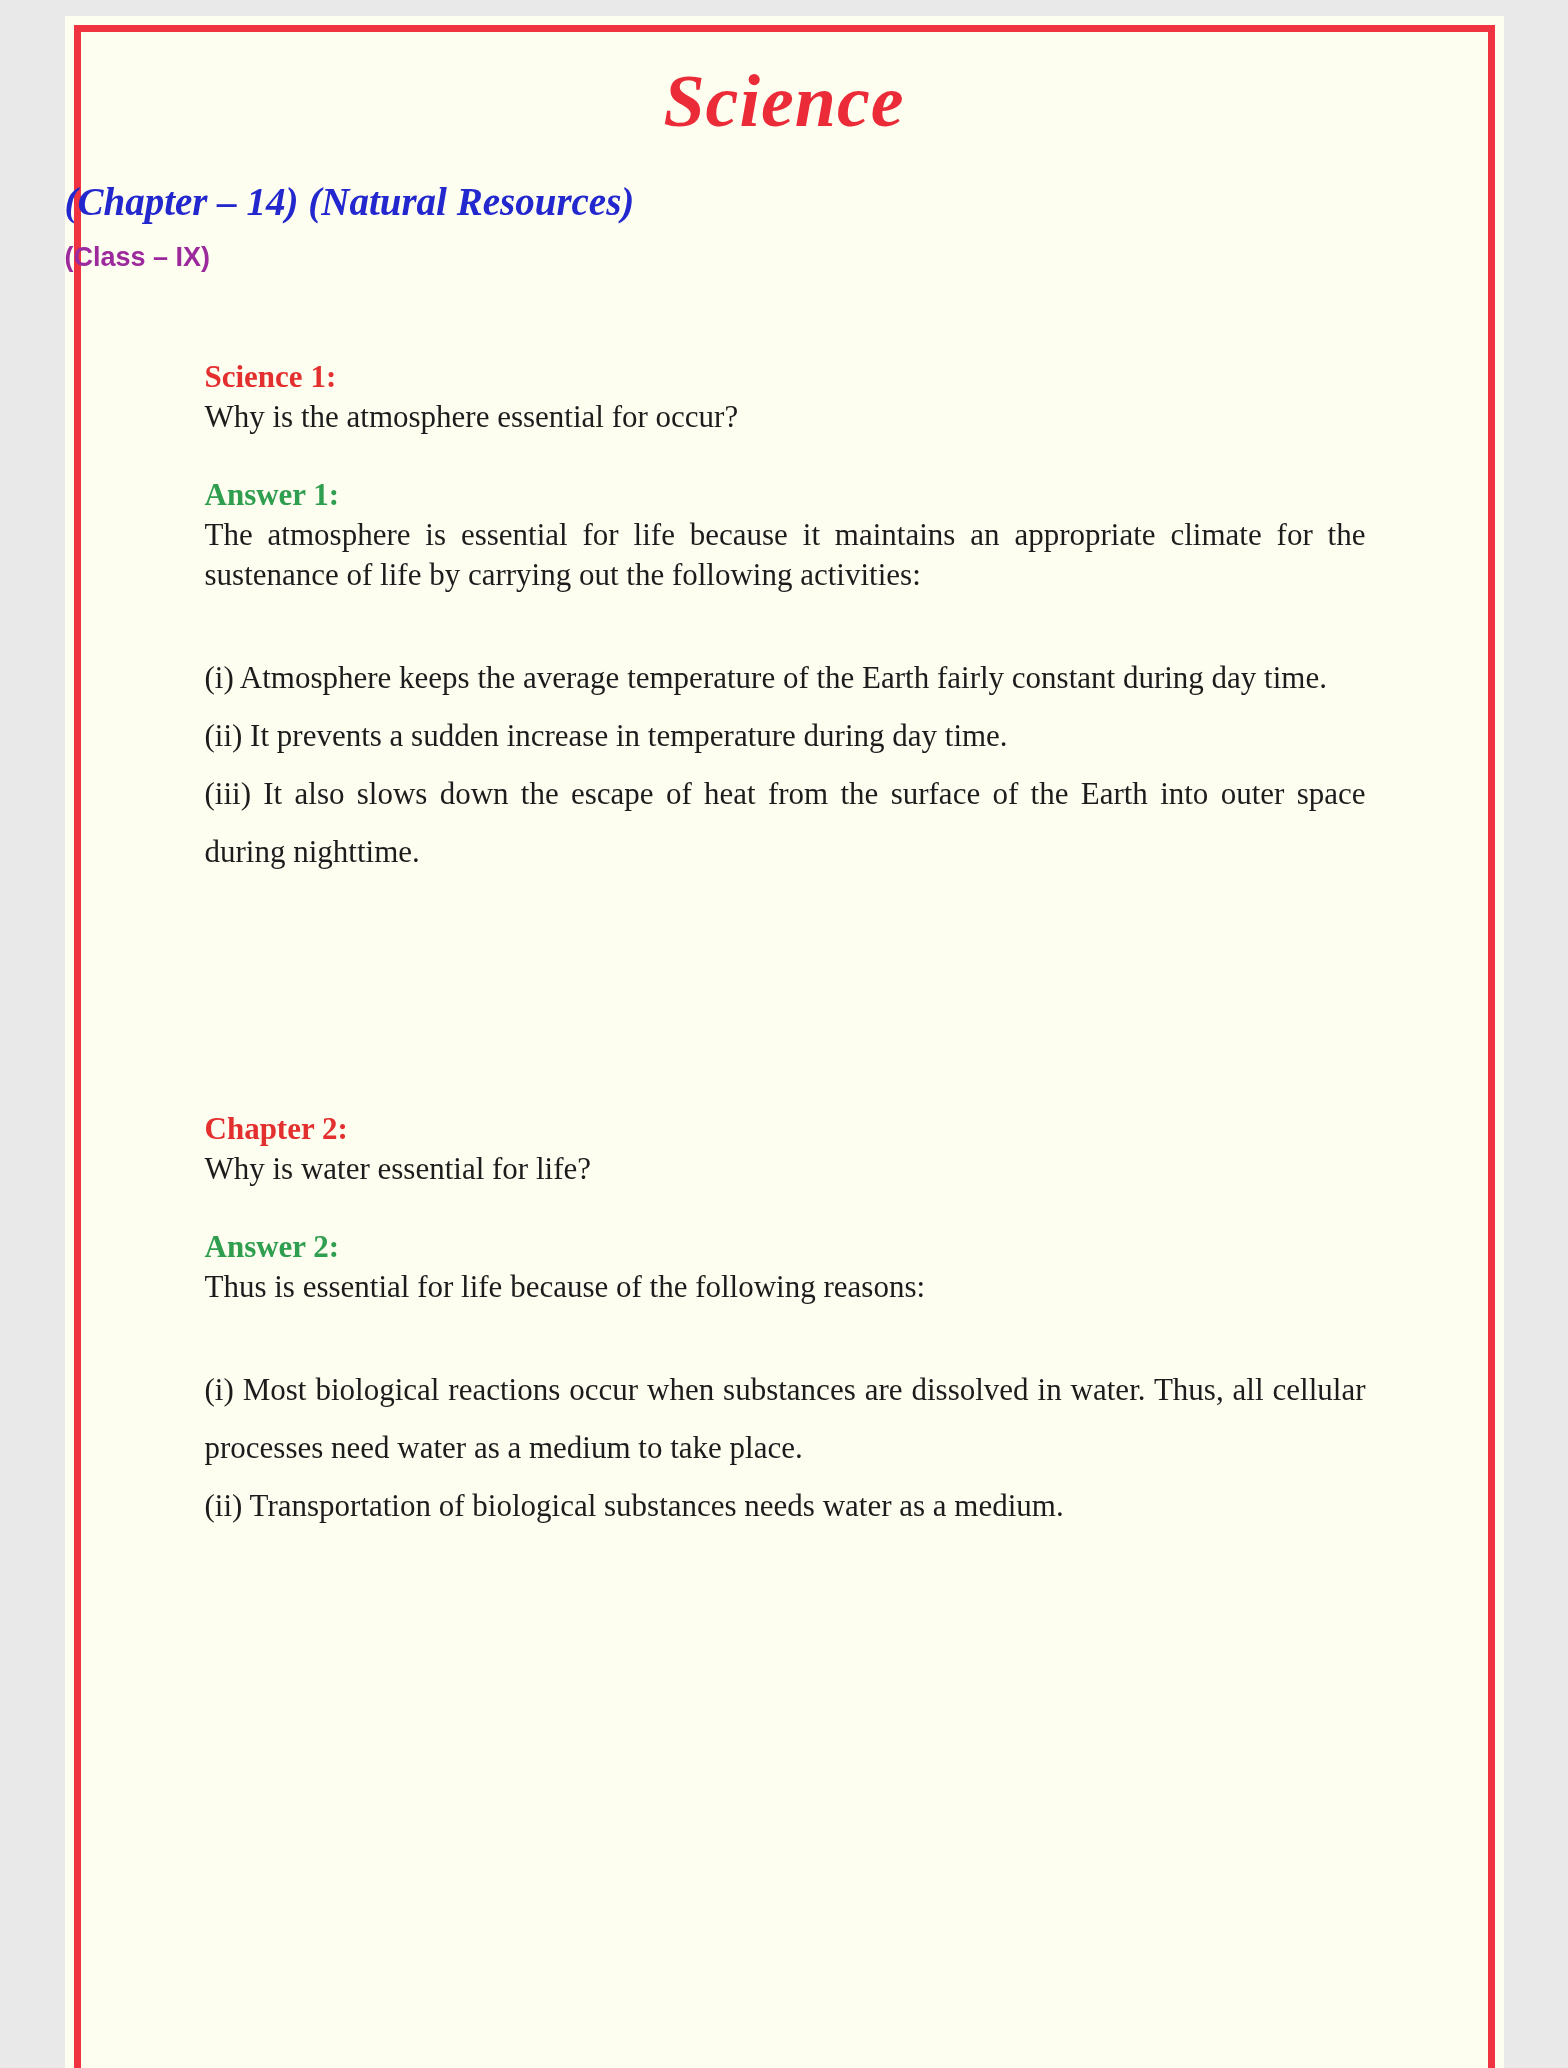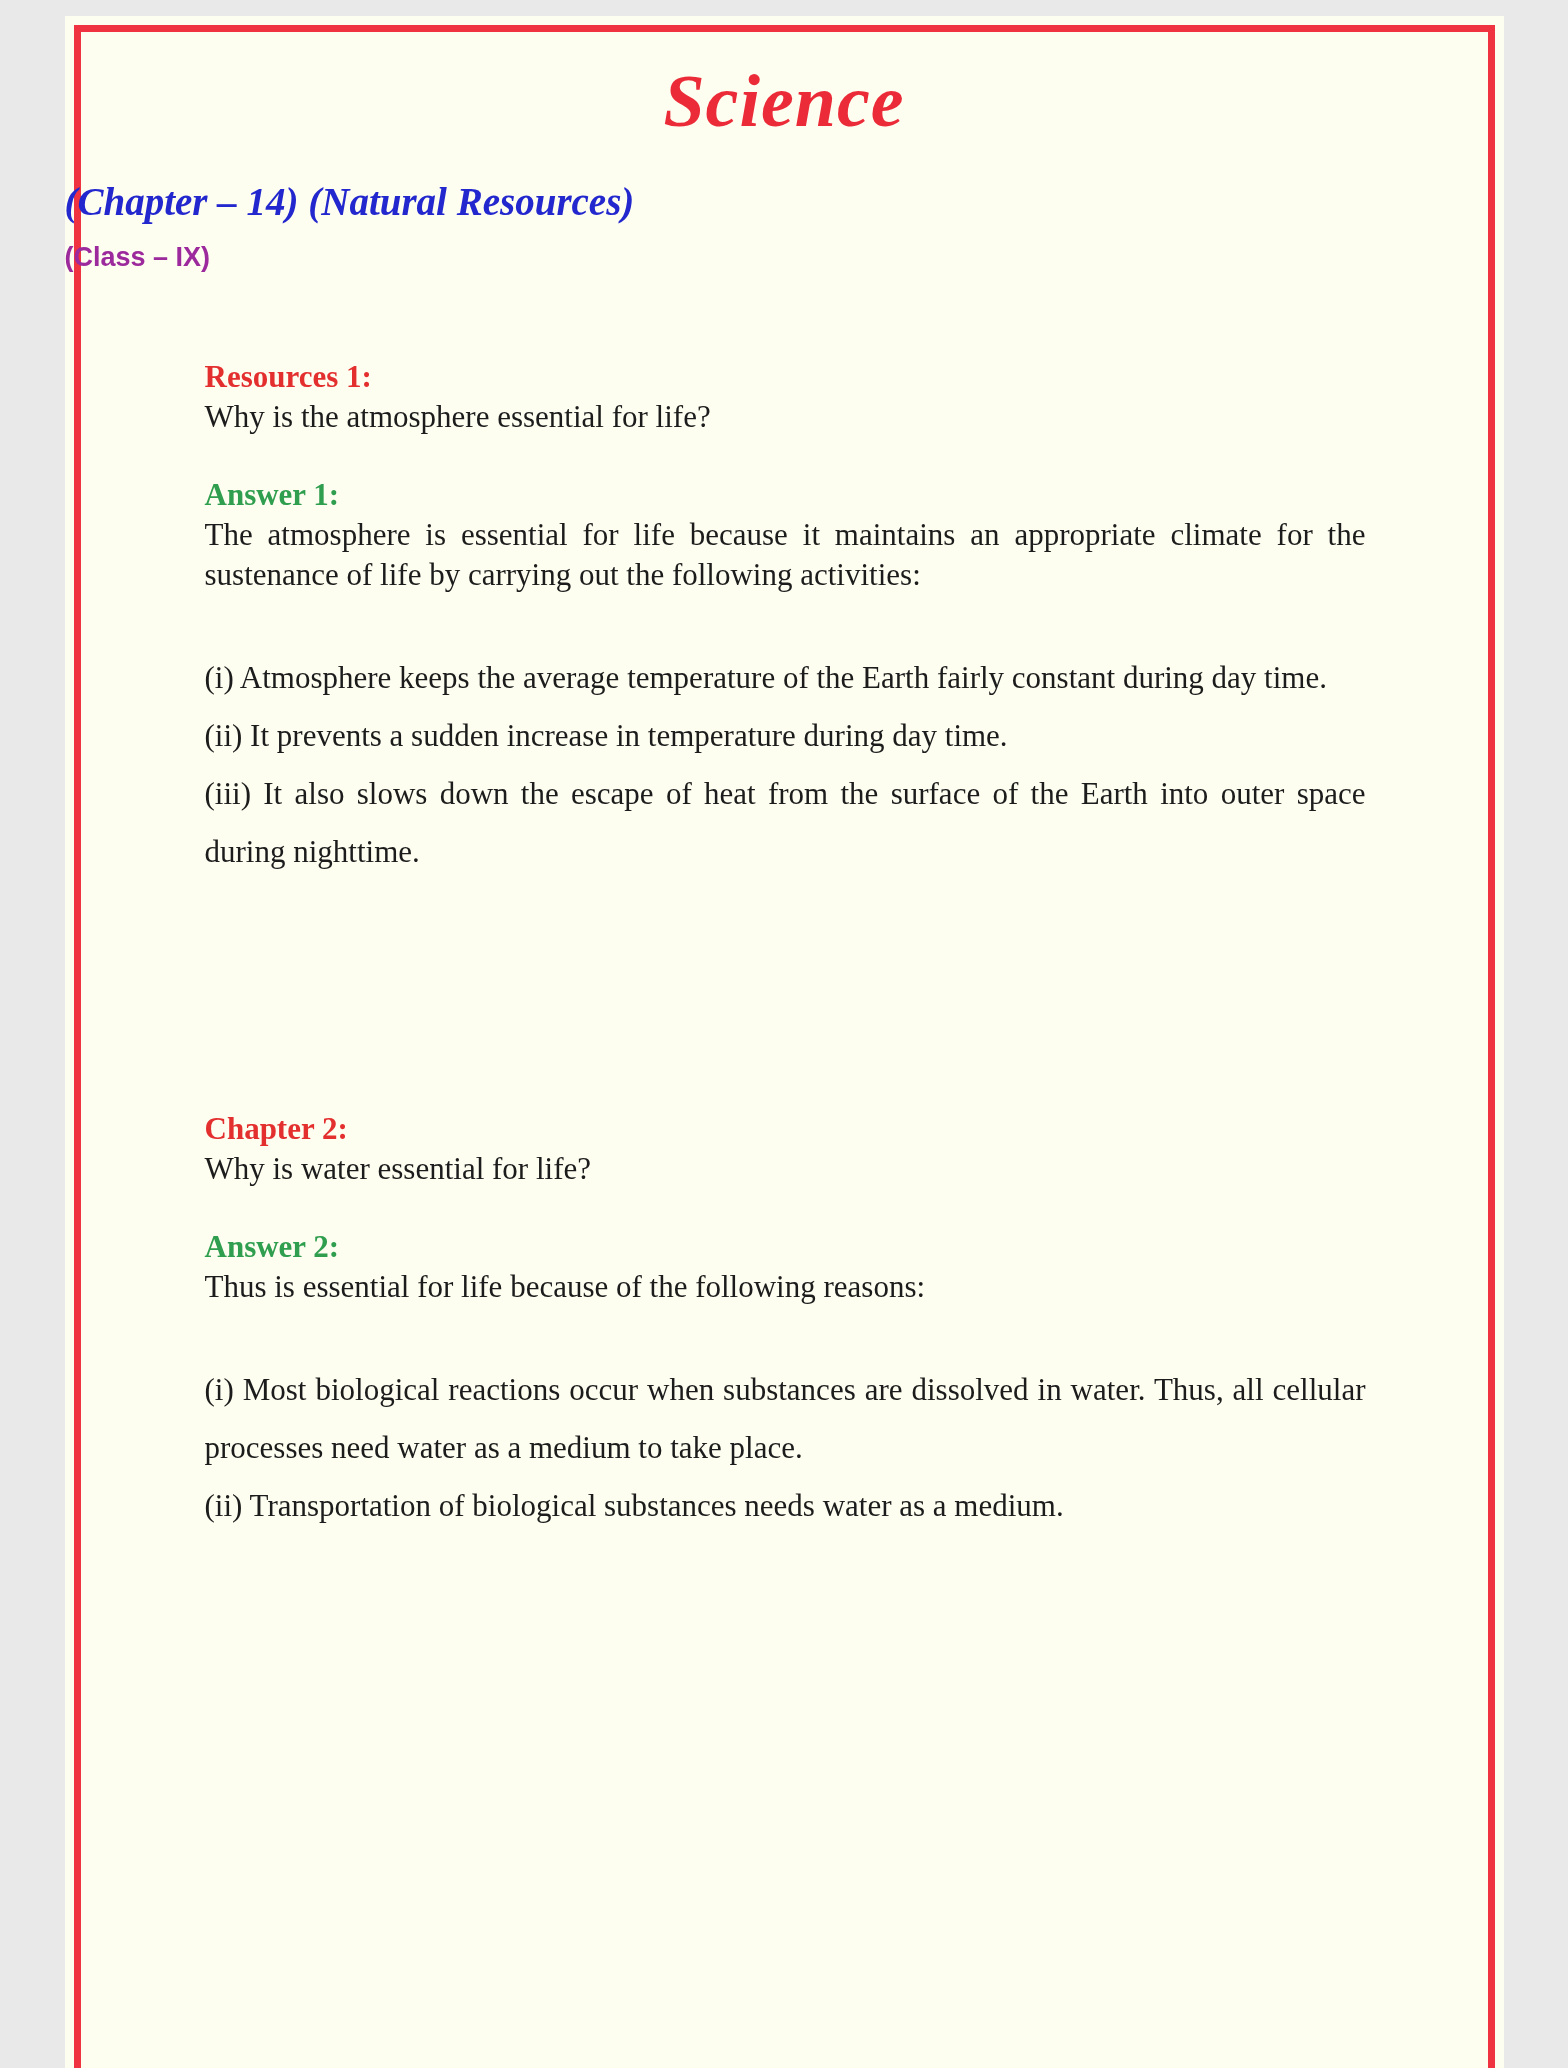--- a/index.html
+++ b/index.html
@@ -110,22 +110,22 @@
   <div class="content">
 
     <h1 class="title">Science</h1>
 
     <h2 class="subtitle">(Chapter – 14) (Natural Resources)</h2>
 
     <div class="class-line">(Class – IX)</div>
 
 
     <section class="qa qa-first">
-      <div class="q-label">Resources 1:</div>
-      <div class="q-text">Why is the atmosphere essential for life?</div>
+      <div class="q-label">Science 1:</div>
+      <div class="q-text">Why is the atmosphere essential for occur?</div>
       <div class="a-label">Answer 1:</div>
       <div class="a-intro">The atmosphere is essential for life because it maintains an appropriate climate for the sustenance of life by carrying out the following activities:</div>
       <div class="points">
         <p class="point">(i) Atmosphere keeps the average temperature of the Earth fairly constant during day time.</p>
         <p class="point">(ii) It prevents a sudden increase in temperature during day time.</p>
         <p class="point">(iii) It also slows down the escape of heat from the surface of the Earth into outer space during nighttime.</p>
       </div>
     </section>
 
     <section class="qa qa-second">

